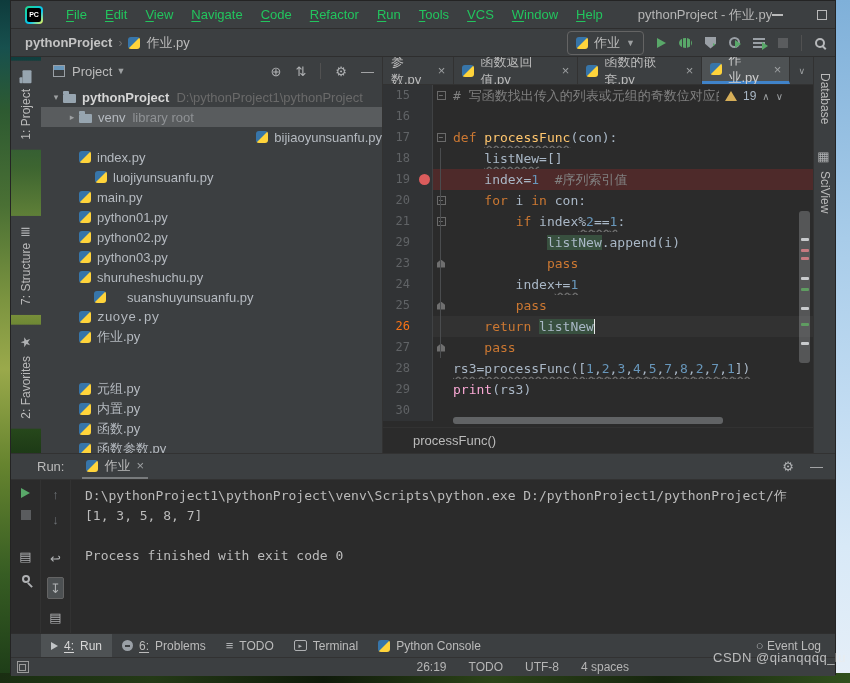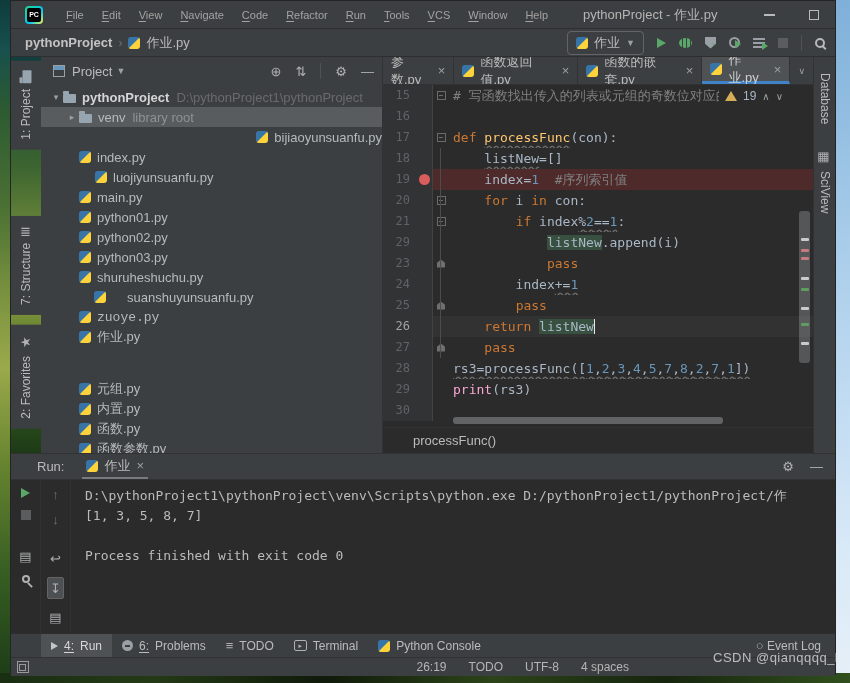--- a/index.html
+++ b/index.html
@@ -16,21 +16,21 @@
 
   
   #win { position:absolute; left:10px; top:0; width:826px; height:675px; background:#3c3f41;
     border:1px solid #242424; display:flex; flex-direction:column; color:#bbbbbb; }
 
   
   .titlebar { height:28px; display:flex; align-items:center; padding:0 10px 0 14px; border-bottom:1px solid #2e2e2e; flex:none; }
   .pc-logo { width:18px; height:18px; border-radius:4px; background:linear-gradient(135deg,#21d789,#07c3f2 60%,#fcf84a); position:relative; flex:none; }
   .pc-logo i { position:absolute; inset:2px; background:#000; border-radius:2px; font-style:normal; color:#fff; font-size:7px; font-weight:bold; display:flex; align-items:center; justify-content:center; }
   .menus { display:flex; margin-left:14px; }
-  .menu-item { padding:0 9px; font-size:11px; color:#a3a3a3; cursor:default; }
+  .menu-item { padding:0 9px; font-size:13px; color:#22c55e; cursor:default; }
   .mn { text-decoration:underline; text-underline-offset:2px; }
   .win-title { margin-left:26px; font-size:13px; color:#b5b5b5; white-space:nowrap; }
   .win-controls { margin-left:auto; display:flex; align-items:center; gap:34px; padding-right:6px; }
   .wc-min { width:11px; height:2px; background:#b9b9b9; }
   .wc-max { width:10px; height:10px; border:1px solid #b9b9b9; }
 
   
   .toolbar { height:28px; display:flex; align-items:center; padding:0 10px 0 14px; border-bottom:1px solid #2e2e2e; flex:none; }
   .crumbs { display:flex; align-items:center; gap:6px; font-size:13px; }
   .crumb-proj { font-weight:bold; color:#c3c3c3; }
@@ -100,21 +100,21 @@
   .editor-col { flex:1; display:flex; flex-direction:column; background:#2b2b2b; min-width:0; }
   .etabs { height:28px; background:#3c3f41; display:flex; align-items:stretch; flex:none; border-bottom:1px solid #323232; overflow:hidden; }
   .etab { display:flex; align-items:center; gap:6px; padding:0 8px; font-size:13px; color:#bbbbbb; border-right:1px solid #323232; }
   .etab .x { color:#9da0a2; font-size:13px; margin-left:2px; }
   .etab.active { background:#4e5254; border-bottom:3px solid #4083c9; color:#cfcfcf; }
   .etabs-end { margin-left:auto; display:flex; align-items:center; padding:0 8px; gap:8px; }
 
   .editor { height:342px; position:relative; flex:none; overflow:hidden; }
   .eline { display:flex; height:21px; line-height:21px; }
   .g-num { width:34px; padding-right:7px; text-align:right; color:#606366; background:#313335; font:12px/21px "DejaVu Sans Mono", monospace; flex:none; }
-  .g-num.cur { color:#a3a3a3; }
+  .g-num.cur { color:#f97316; }
   .g-bp { width:16px; background:#313335; border-right:1px solid #404244; position:relative; flex:none; }
   .bp-dot { position:absolute; left:2px; top:5px; width:11px; height:11px; border-radius:50%; background:#db5c5c; }
   .lineright { flex:1; display:flex; min-width:0; }
   .lineright.row-bp { background:#4e2a2a; }
   .lineright.row-cur { background:#323232; }
   .g-fold { width:16px; display:flex; align-items:center; justify-content:center; flex:none; }
   .fold-box { width:9px; height:9px; border:1px solid #6a6a6a; color:#9a9a9a; font-size:8px; line-height:7px; text-align:center; }
   .fold-end { width:8px; height:8px; background:#6f6f6f; clip-path:polygon(50% 0,100% 40%,100% 100%,0 100%,0 40%); }
   .code-part { flex:1; white-space:pre; font:13px/21px "DejaVu Sans Mono", monospace; padding-left:4px; overflow:hidden; }
   .pl { color:#a9b7c6; } .kw { color:#cc7832; } .num { color:#6897bb; }

